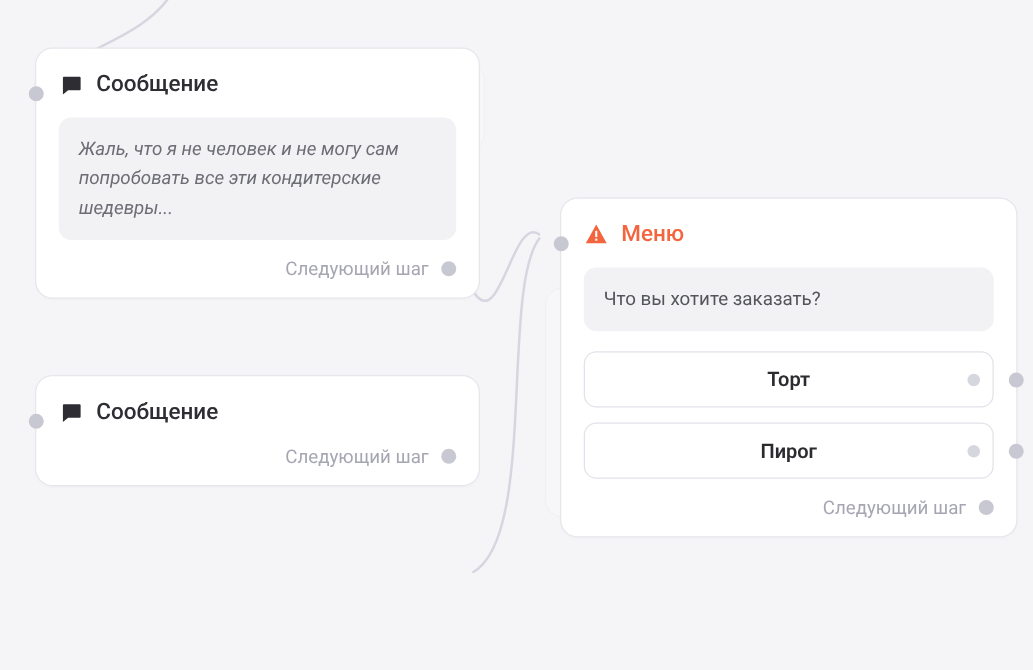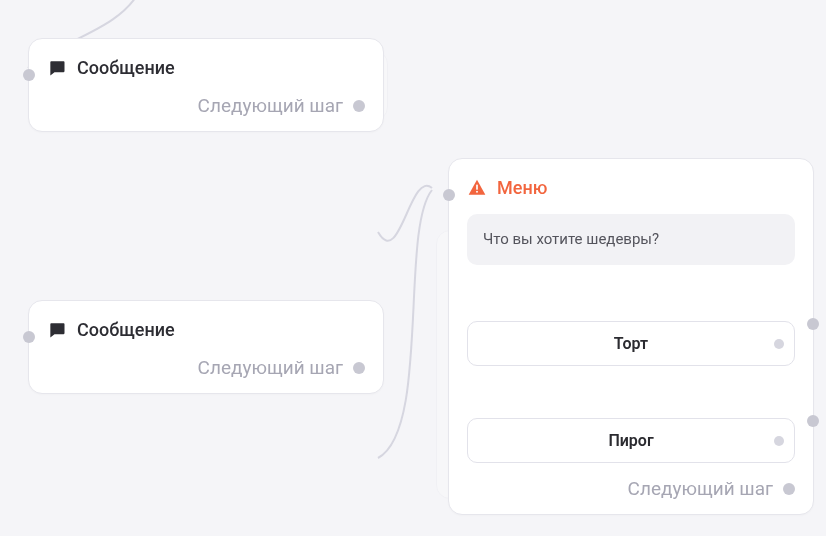--- a/index.html
+++ b/index.html
@@ -56,21 +56,21 @@
     color: #54545c;
   }
   .body-box.italic { font-style: italic; color: #6d6d76; }
   .body-box b { font-weight: 700; color: #3a3a40; }
   .next-row {
     display: flex;
     justify-content: flex-end;
     align-items: center;
     gap: 10px;
     margin-top: 14px;
-    font-size: 19px;
+    font-size: 15px;
     color: #a6a6b3;
   }
   .dot {
     width: 12px; height: 12px;
     border-radius: 50%;
     background: #c8c8d2;
     flex-shrink: 0;
   }
   .dot.left-edge {
     position: absolute;
@@ -83,21 +83,20 @@
     width: 100%;
     background: #ffffff;
     border: 1px solid #e2e2ea;
     border-radius: 10px;
     padding: 12px 10px;
     font-size: 16px;
     font-weight: 600;
     color: #2b2b30;
     text-align: center;
     position: relative;
-    margin-top: 40px;
   }
   .option-btn .inner-dot {
     position: absolute;
     right: 10px;
     top: 50%;
     transform: translateY(-50%);
     width: 10px; height: 10px;
     border-radius: 50%;
     background: #d6d6df;
   }
@@ -141,20 +140,21 @@
 <div id="card1" class="card">
   <span class="dot left-edge"></span>
   <div class="card-header">
     <span class="icon-msg">
       <svg viewBox="0 0 24 24" fill="#2d2d33">
           <path d="M4 4h16a1 1 0 0 1 1 1v11a1 1 0 0 1-1 1H9l-5 4V5a1 1 0 0 1 1-1z"></path>
         </svg>
     </span>
     <span class="card-title">Сообщение</span>
   </div>
+  <div class="body-box italic">Жаль, что я не человек и не могу сам попробовать все эти кондитерские шедевры...</div>
   <div class="next-row">
     <span>Следующий шаг</span>
     <span class="dot"></span>
   </div>
 </div>
 
 <div id="card2" class="card">
   <span class="dot left-edge"></span>
   <div class="card-header">
     <span class="icon-msg">
@@ -190,21 +190,21 @@
   <div class="card-header">
     <span class="icon-warn">
       <svg viewBox="0 0 24 24" fill="#f2653e">
           <path d="M12 2 L22 20 H2 Z"></path>
           <rect x="11" y="8" width="2" height="6" fill="#fff"></rect>
           <rect x="11" y="15.5" width="2" height="2" fill="#fff"></rect>
         </svg>
     </span>
     <span class="card-title warn">Меню</span>
   </div>
-  <div class="body-box">Что вы хотите шедевры?</div>
+  <div class="body-box">Что вы хотите заказать?</div>
   <div class="options">
     <div class="option-row">
       <div class="option-btn">
         <span>Торт</span>
         <span class="inner-dot"></span>
       </div>
       <span class="outer-dot"></span>
     </div>
     <div class="option-row">
       <div class="option-btn">

